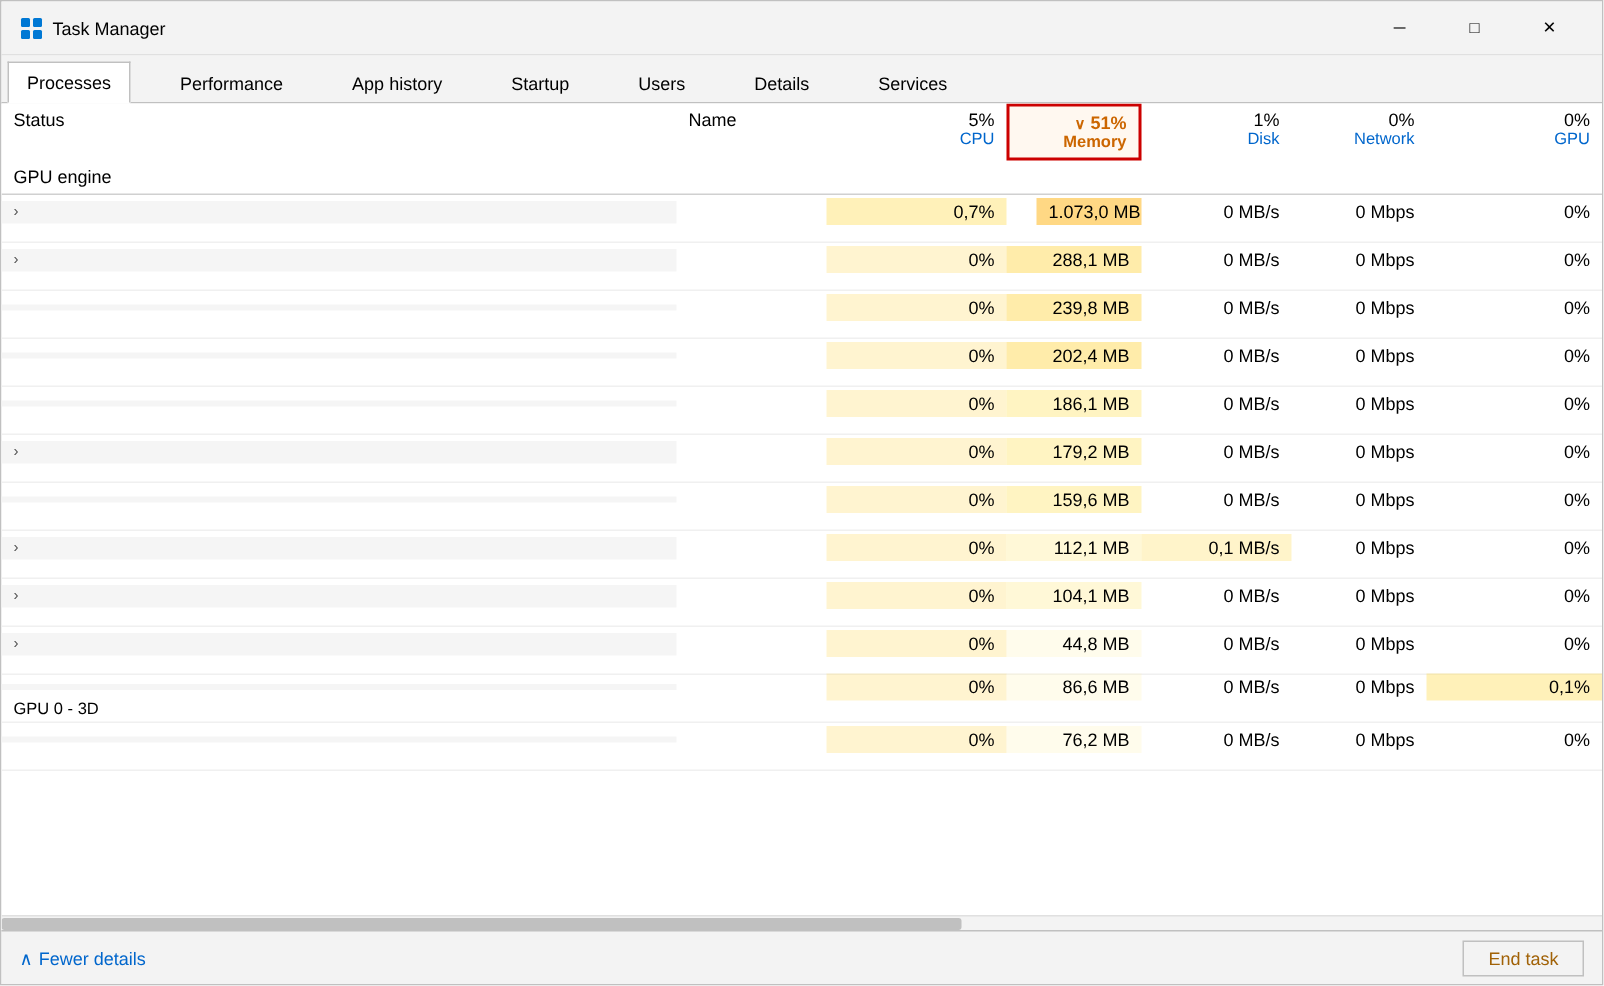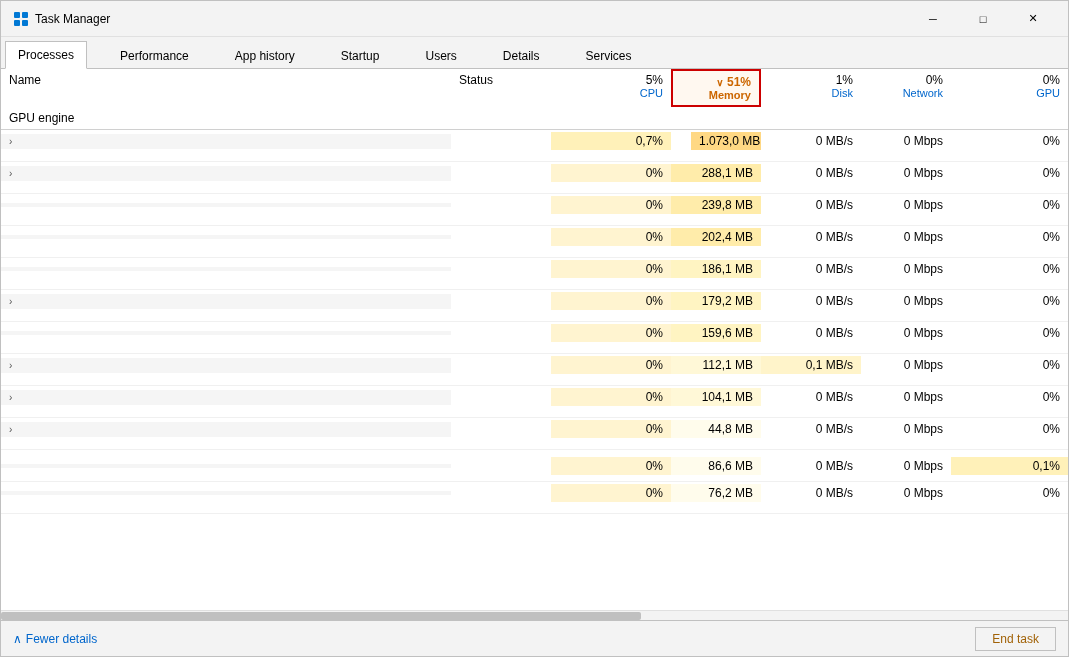--- a/index.html
+++ b/index.html
@@ -259,25 +259,25 @@
     <div class="tab">Startup</div>
     <div class="tab">Users</div>
     <div class="tab">Details</div>
     <div class="tab">Services</div>
   </div>
 
   <div class="content">
     <div class="table-container">
 
       <div class="table-header">
+        <div class="col-header status">
+          <span>Status</span>
+        </div>
         <div class="col-header name">
           <span>Name</span>
-        </div>
-        <div class="col-header status">
-          <span>Status</span>
         </div>
         <div class="col-header">
           <span class="percent">5%</span>
           <span class="col-name">CPU</span>
         </div>
         <div class="col-header memory-col">
           <span class="percent memory-pct">
             <span style="font-size:10px;">∨</span>
             <span>51%</span>
           </span>
@@ -414,20 +414,21 @@
             <div class="cell gpu-engine-cell"></div>
           </div>
           <div class="table-row">
             <div class="cell name-cell" style="background: rgb(245, 245, 245);"></div>
             <div class="cell status-cell"></div>
             <div class="cell cpu-bg">0%</div>
             <div class="cell" style="background: rgba(255, 245, 180, 0.25);">86,6 MB</div>
             <div class="cell">0 MB/s</div>
             <div class="cell">0 Mbps</div>
             <div class="cell" style="background: rgba(255, 220, 80, 0.4);">0,1%</div>
+            <div class="cell gpu-engine-cell">GPU 0 - 3D</div>
           </div>
           <div class="table-row">
             <div class="cell name-cell" style="background: rgb(245, 245, 245);"></div>
             <div class="cell status-cell"></div>
             <div class="cell cpu-bg">0%</div>
             <div class="cell" style="background: rgba(255, 245, 180, 0.25);">76,2 MB</div>
             <div class="cell">0 MB/s</div>
             <div class="cell">0 Mbps</div>
             <div class="cell">0%</div>
             <div class="cell gpu-engine-cell"></div>

